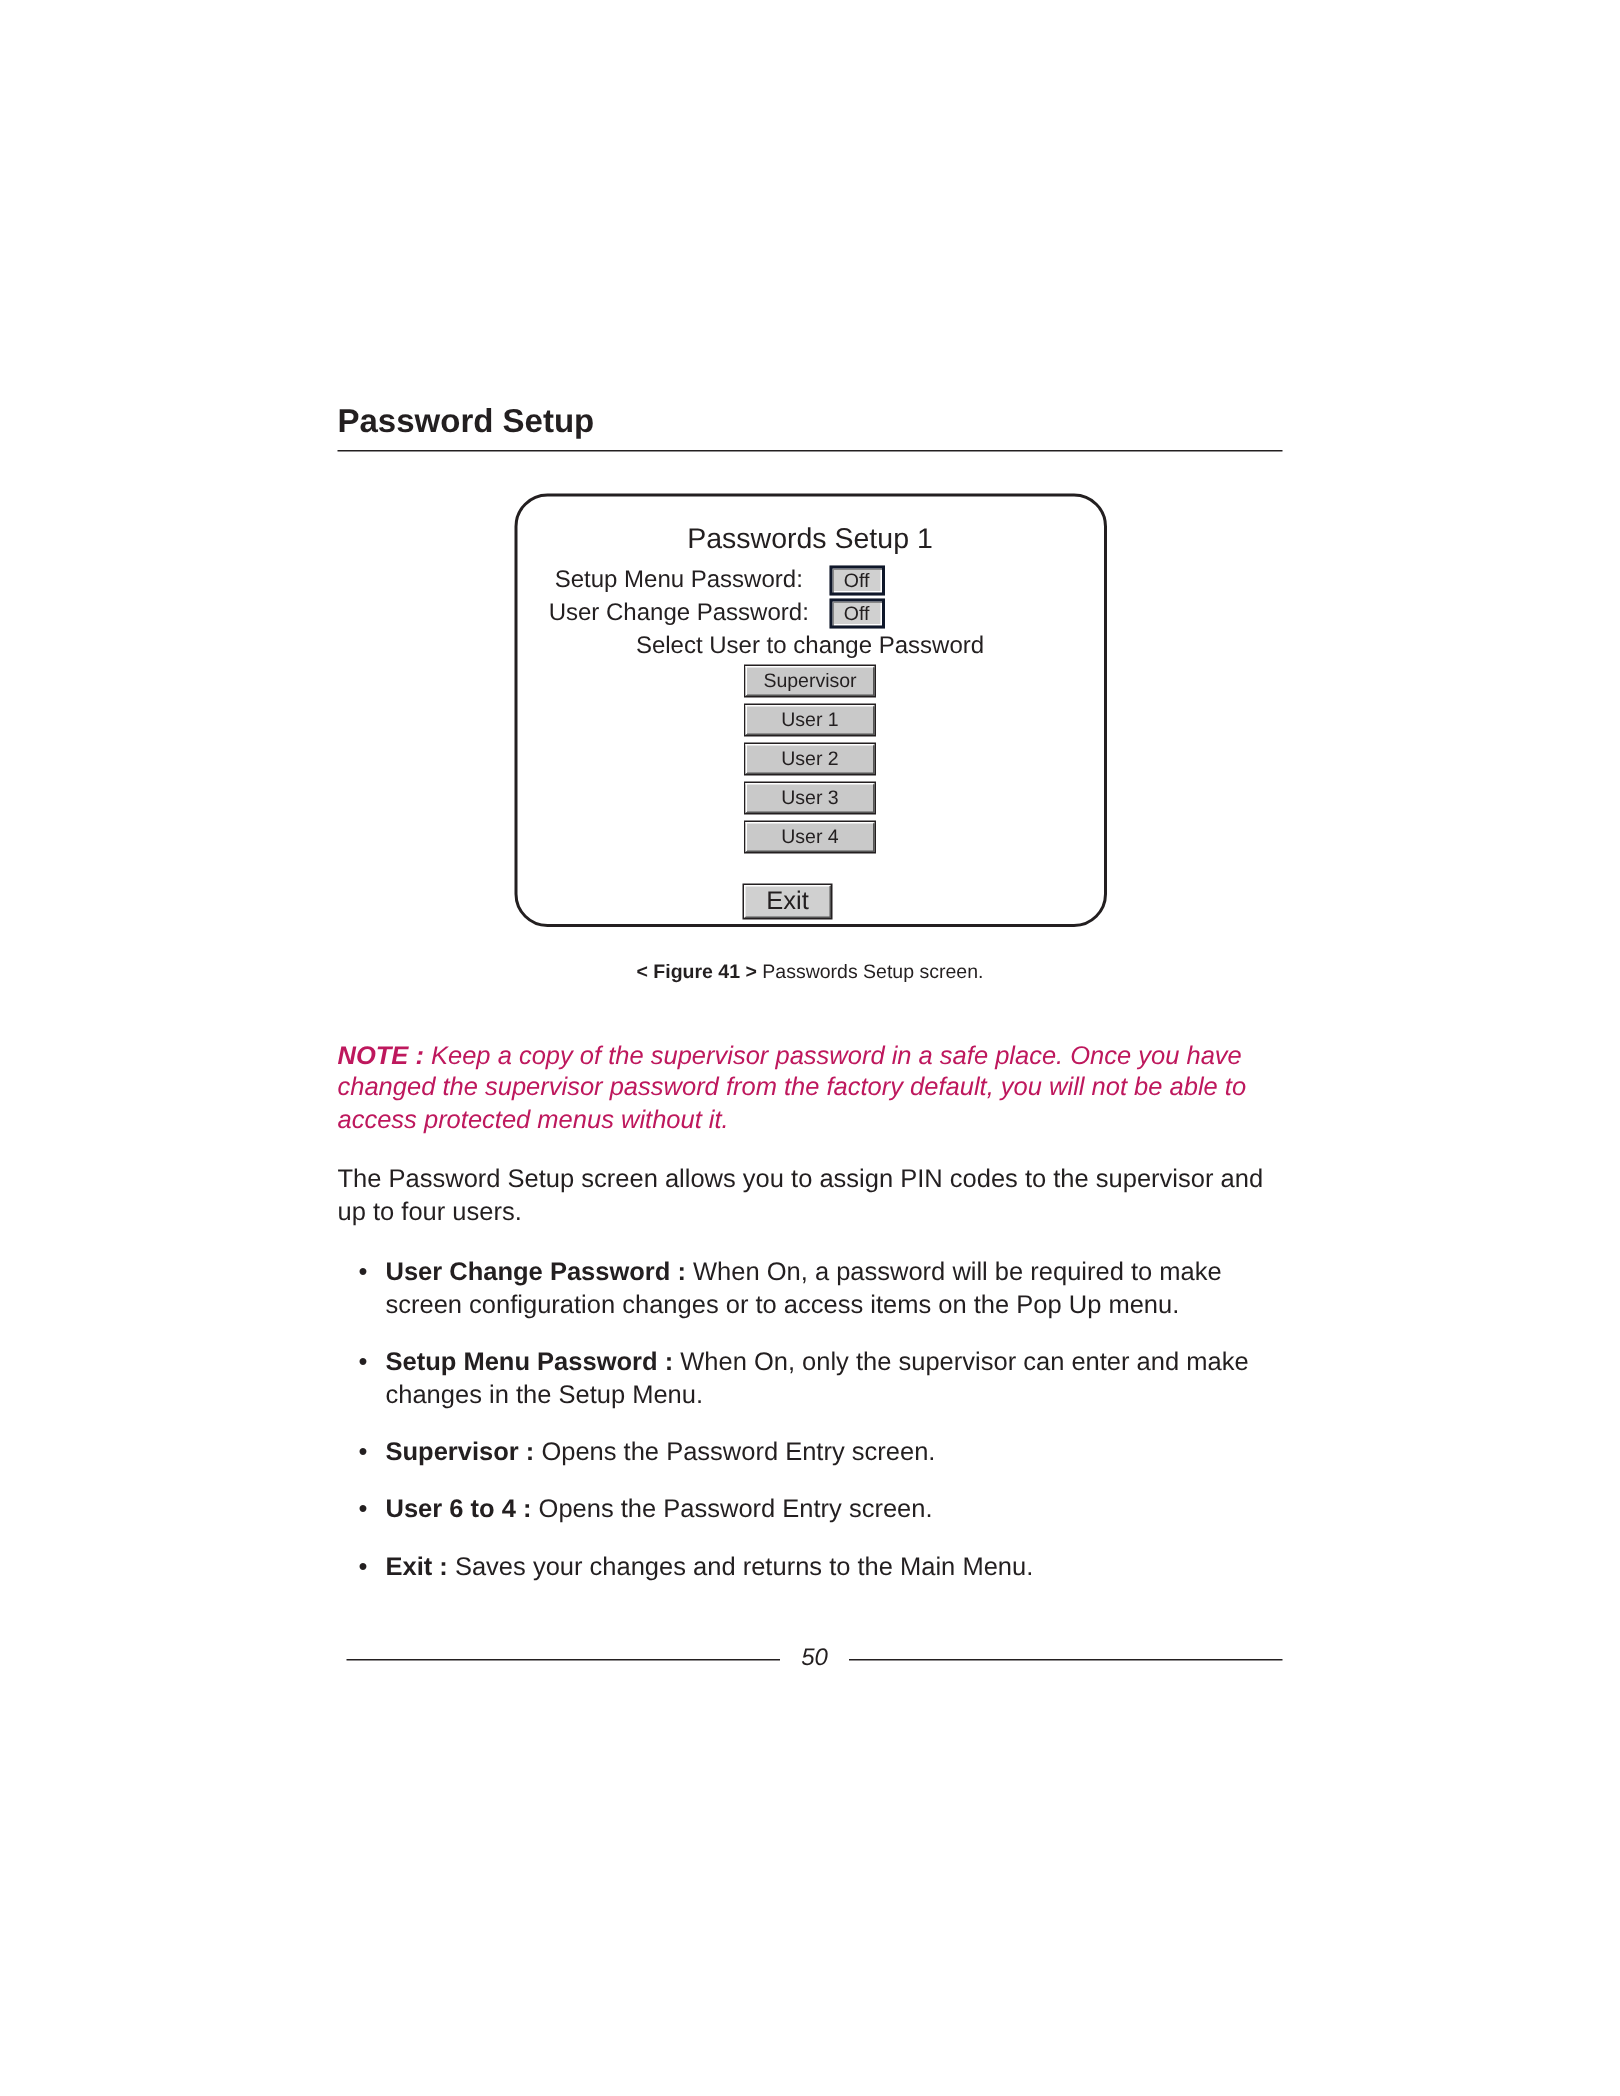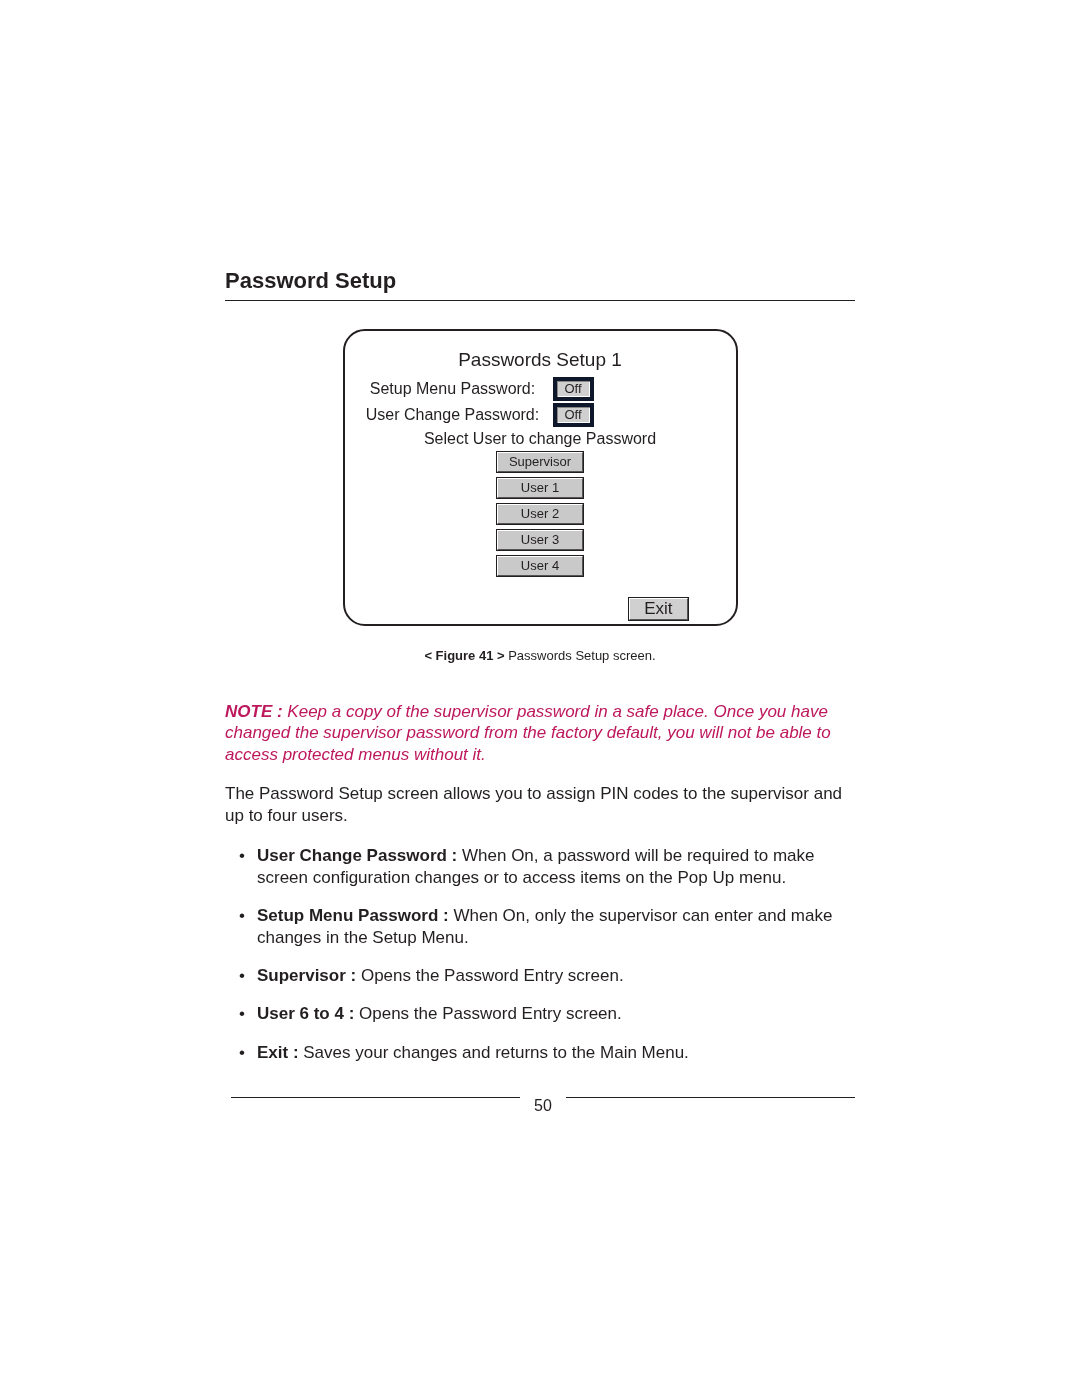--- a/index.html
+++ b/index.html
@@ -54,21 +54,21 @@
     width: 190px;
     text-align: center;
     padding-right: 10px;
     box-sizing: border-box;
     color: #231f20;
   }
   .small-btn {
     font-size: 13px;
     color: #231f20;
     background: #d0d0d0;
-    border: 4px solid #0f172a;
+    border: 2px solid #0f172a;
     padding: 0 8px;
     line-height: 16px;
     min-width: 36px;
     text-align: center;
     box-shadow: 1px 1px 0 #888 inset, -1px -1px 0 #fff inset;
     box-sizing: border-box;
   }
   .select-label {
     font-size: 16px;
     text-align: center;
@@ -89,21 +89,21 @@
     text-align: center;
     line-height: 18px;
     border-top: 1px solid #fff;
     border-left: 1px solid #fff;
     border-right: 1px solid #555;
     border-bottom: 1px solid #555;
     box-shadow: 0 0 0 1px #231f20;
   }
   .exit-row {
     display: flex;
-    justify-content: flex-end;
+    justify-content: center;
     margin-top: 22px;
     padding-right: 30px;
   }
   .exit-btn {
     font-size: 17px;
     background: #d0d0d0;
     color: #231f20;
     padding: 0 14px;
     line-height: 20px;
     border-top: 1px solid #fff;
@@ -152,22 +152,23 @@
     left: 0;
     top: 0;
   }
   ul.bullets li b { font-weight: bold; }
   .footer {
     position: absolute;
     left: 231px;
     right: 225px;
     bottom: 330px;
     display: flex;
-    align-items: flex-start;
+    align-items: center;
     gap: 14px;
+    font-style: italic;
   }
   .footer .line {
     flex: 1;
     border-top: 1.5px solid #231f20;
   }
   .footer .num {
     font-size: 16px;
     color: #231f20;
   }
 </style>

